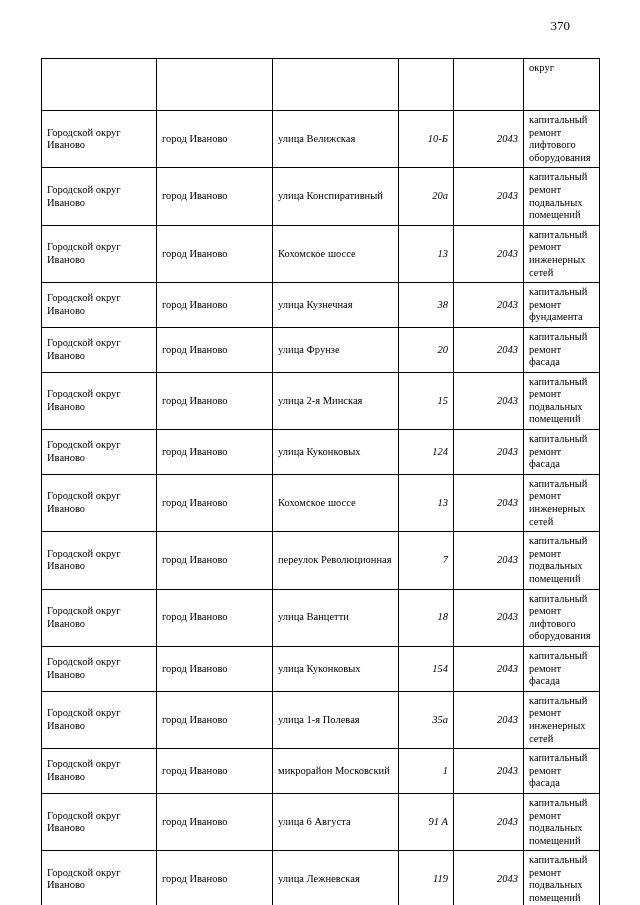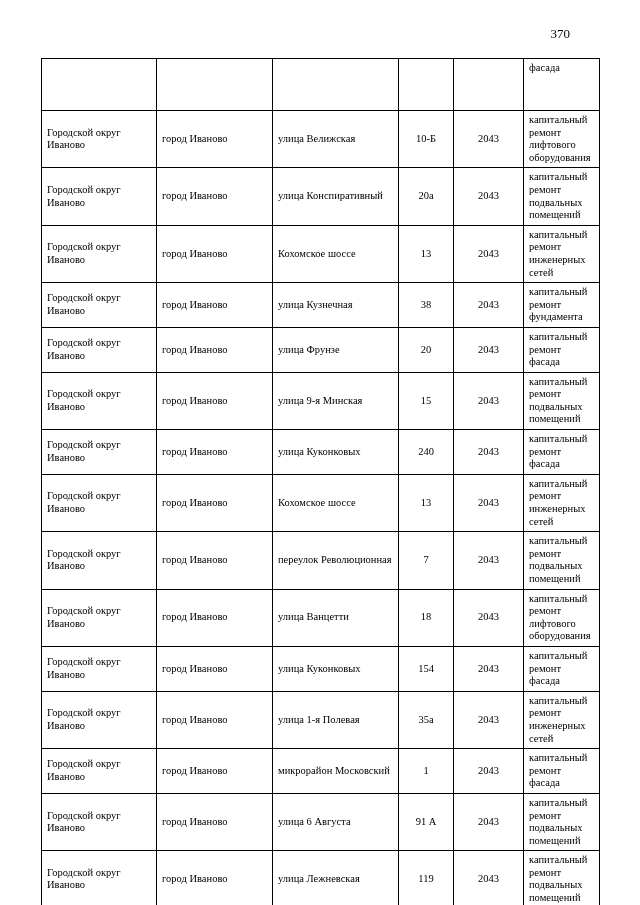--- a/index.html
+++ b/index.html
@@ -11,42 +11,43 @@
   }
   .page {
     position: relative;
     width: 640px;
     height: 905px;
     background: #ffffff;
     overflow: hidden;
   }
   .page-number {
     position: absolute;
-    top: 26px;
+    top: 18px;
     right: 70px;
     font-size: 13px;
   }
   table.schedule {
     position: absolute;
     top: 58px;
     left: 41px;
     width: 558px;
     border-collapse: collapse;
     table-layout: fixed;
   }
   table.schedule td {
     border: 1px solid #000000;
     font-size: 10.5px;
     line-height: 1.2;
     padding: 3px 5px;
     vertical-align: middle;
     word-wrap: break-word;
   }
   td.col-house, td.col-year {
-    text-align: center;
+    text-align: right;
+    font-style: italic;
   }
   tr.continuation-row {
     height: 52px;
   }
   tr.continuation-row td {
     vertical-align: top;
   }
   tr.data-row {
     min-height: 34px;
   }
@@ -70,21 +71,21 @@
       <col style="width:70px">
       <col style="width:76px">
     </colgroup>
     <tbody>
         <tr class="continuation-row">
           <td class="col-district"></td>
           <td class="col-city"></td>
           <td class="col-street"></td>
           <td class="col-house"></td>
           <td class="col-year"></td>
-          <td class="col-work">фасада</td>
+          <td class="col-work">округ</td>
         </tr>
         <tr class="data-row">
           <td class="col-district">Городской округ Иваново</td>
           <td class="col-city">город Иваново</td>
           <td class="col-street">улица Велижская</td>
           <td class="col-house">10-Б</td>
           <td class="col-year">2043</td>
           <td class="col-work">капитальный ремонт лифтового оборудования</td>
         </tr>
         <tr class="data-row">
@@ -115,30 +116,30 @@
           <td class="col-district">Городской округ Иваново</td>
           <td class="col-city">город Иваново</td>
           <td class="col-street">улица Фрунзе</td>
           <td class="col-house">20</td>
           <td class="col-year">2043</td>
           <td class="col-work">капитальный ремонт фасада</td>
         </tr>
         <tr class="data-row">
           <td class="col-district">Городской округ Иваново</td>
           <td class="col-city">город Иваново</td>
-          <td class="col-street">улица 9-я Минская</td>
+          <td class="col-street">улица 2-я Минская</td>
           <td class="col-house">15</td>
           <td class="col-year">2043</td>
           <td class="col-work">капитальный ремонт подвальных помещений</td>
         </tr>
         <tr class="data-row">
           <td class="col-district">Городской округ Иваново</td>
           <td class="col-city">город Иваново</td>
           <td class="col-street">улица Куконковых</td>
-          <td class="col-house">240</td>
+          <td class="col-house">124</td>
           <td class="col-year">2043</td>
           <td class="col-work">капитальный ремонт фасада</td>
         </tr>
         <tr class="data-row">
           <td class="col-district">Городской округ Иваново</td>
           <td class="col-city">город Иваново</td>
           <td class="col-street">Кохомское шоссе</td>
           <td class="col-house">13</td>
           <td class="col-year">2043</td>
           <td class="col-work">капитальный ремонт инженерных сетей</td>

